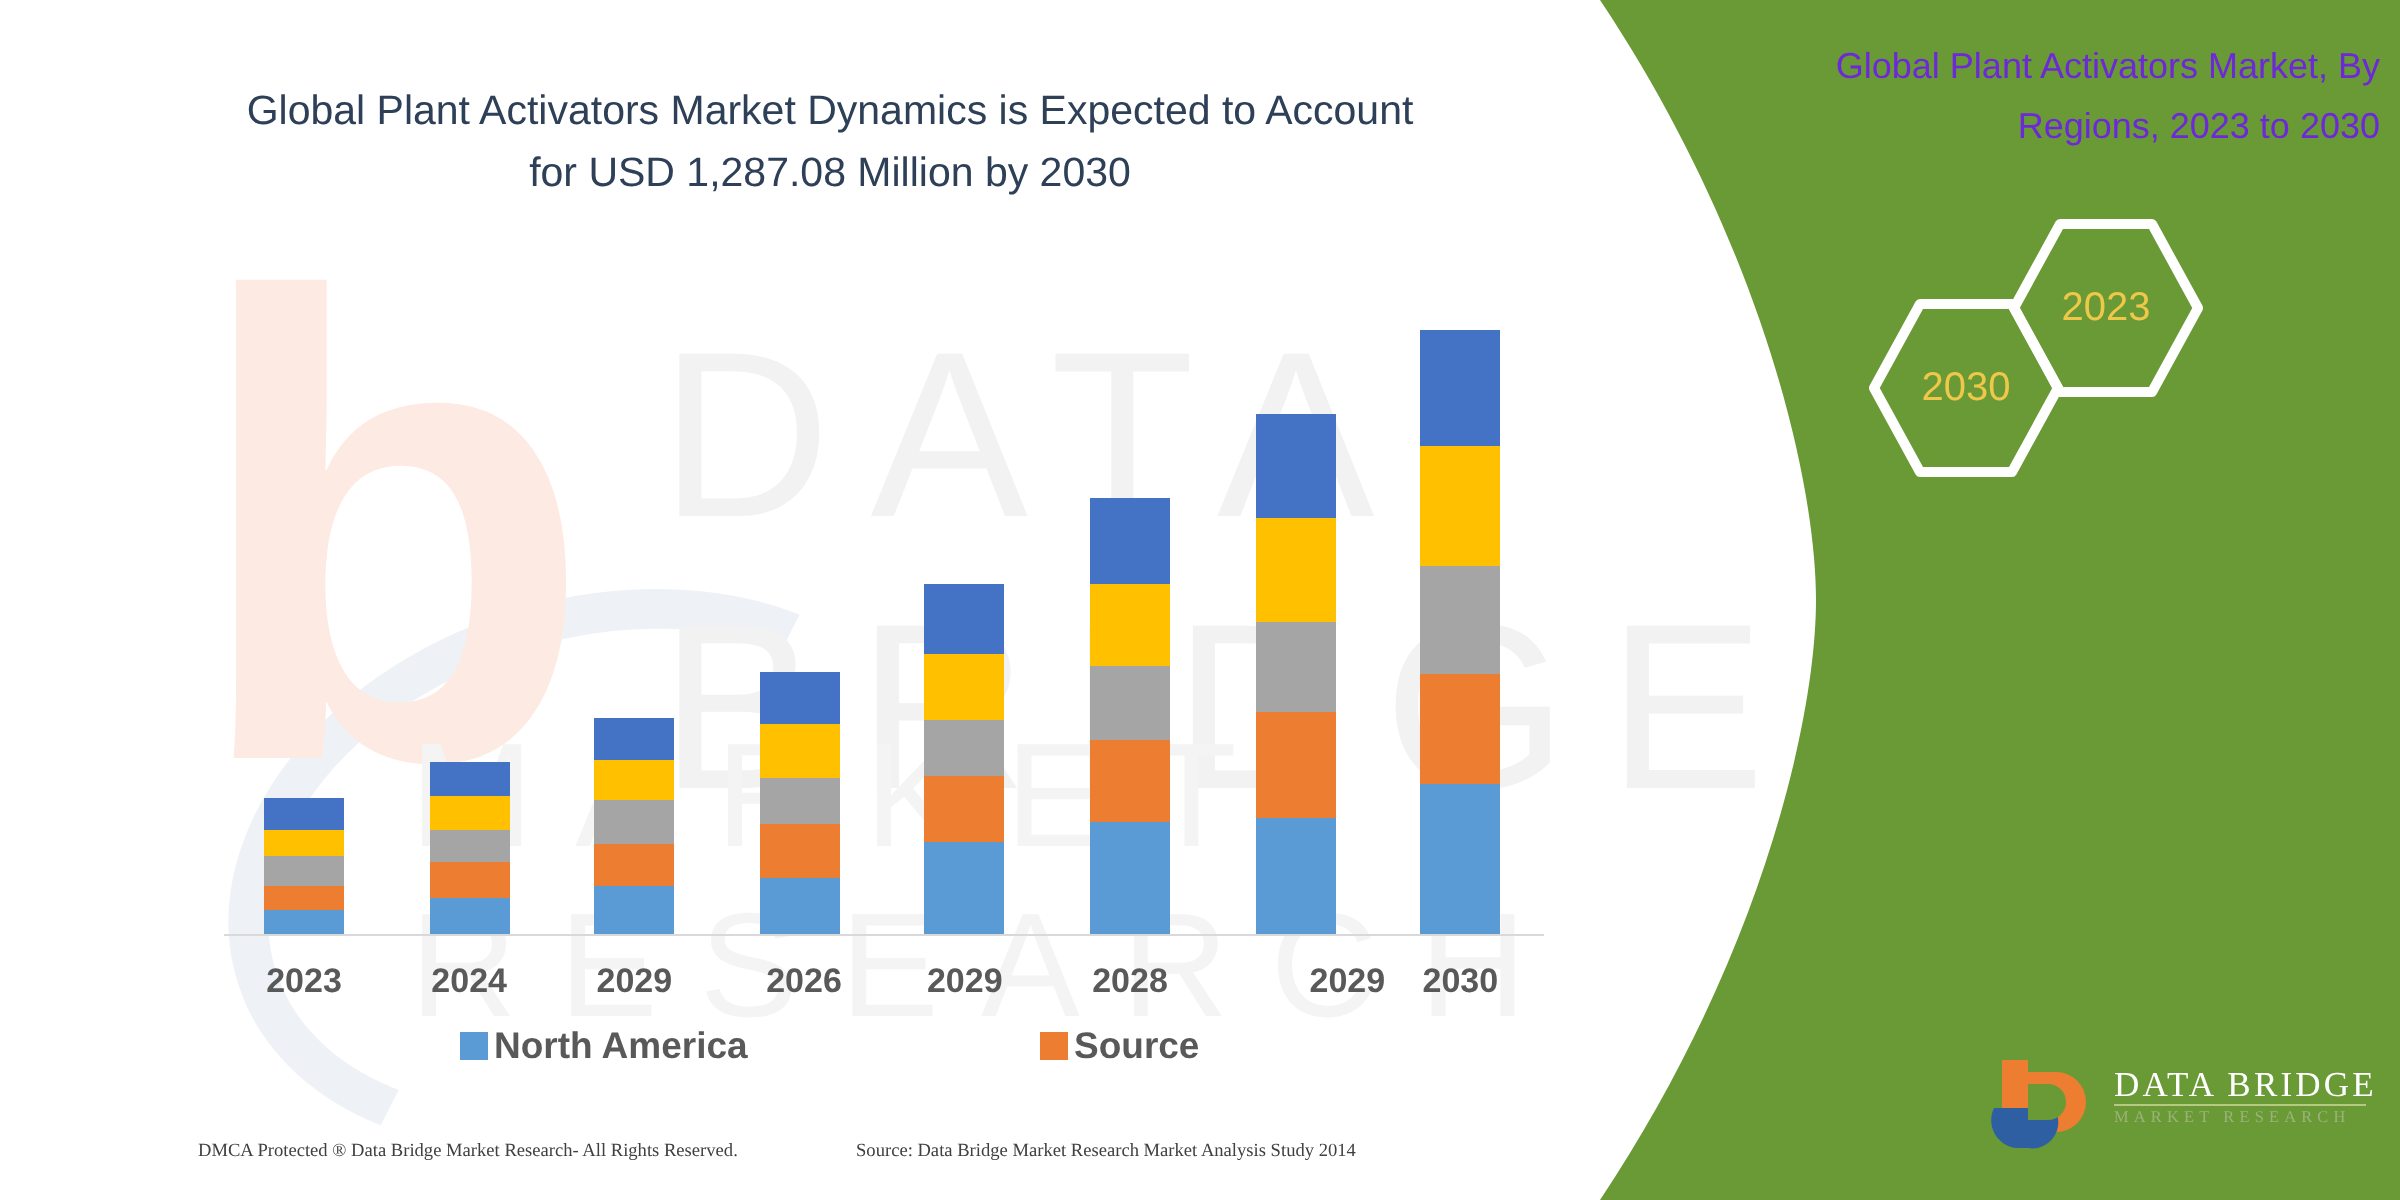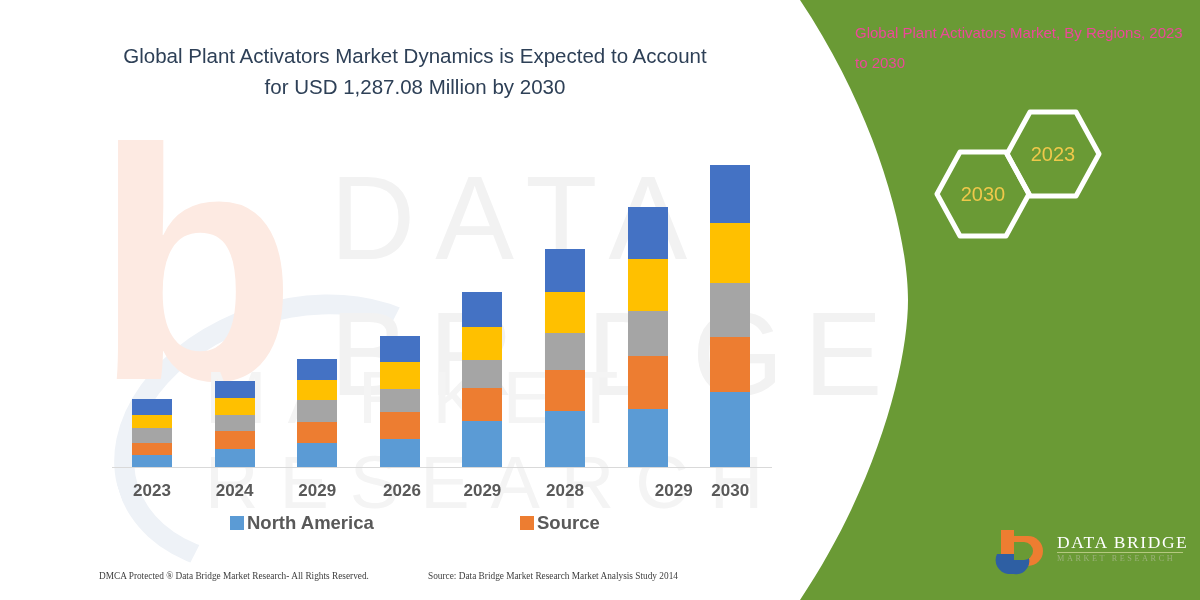--- a/index.html
+++ b/index.html
@@ -33,21 +33,21 @@
     border-color:#eef2f7 transparent transparent #eef2f7;
     transform:rotate(-18deg);
   }
 
   
   #green{
     position:absolute;left:0;top:0;width:1200px;height:600px;
   }
   .gp-title{
     position:absolute;left:855px;top:18px;width:335px;
-    text-align:left;color:#ec4899;font-size:15px;line-height:30px;
+    text-align:right;color:#6d28d9;font-size:18px;line-height:30px;
     font-weight:400;
   }
   .hexwrap{position:absolute;left:925px;top:108px;width:180px;height:125px;}
   .hex{position:absolute;}
   .hex svg{display:block;}
   .hex .hexlabel{
     position:absolute;left:0;top:0;width:100%;height:100%;
     display:flex;align-items:center;justify-content:center;
     color:#efc84a;font-size:20px;font-weight:400;
   }

